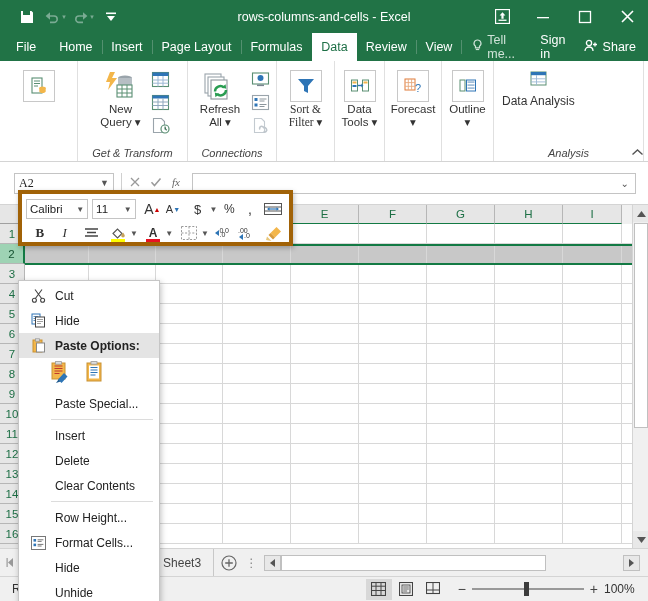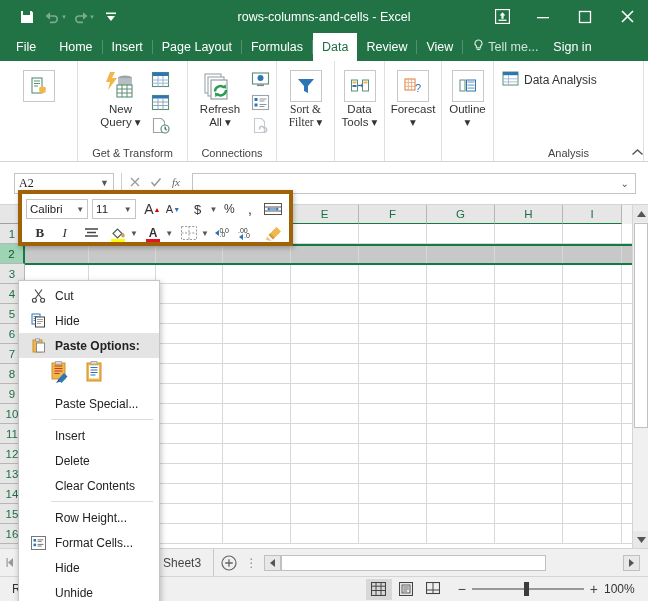--- a/index.html
+++ b/index.html
@@ -74,36 +74,36 @@
   }
   .ribbon-inner { display: flex; height: 100px; align-items: stretch; }
   .rgroup {
     position: relative; display: flex; flex-direction: column;
     align-items: center; justify-content: flex-start;
     border-right: 1px solid #e0e0e0; padding: 3px 2px 0 2px;
   }
   .rgroup-body { display: flex; align-items: flex-start; height: 78px; padding-top:2px; }
   .rgroup-label {
     position: absolute; bottom: 2px; left: 0; width: 100%;
-    text-align: center; font-size: 11px; color: #444;
+    text-align: center; font-size: 11px; color: #444; font-style: italic;
   }
   .bigbtn {
     width: 62px; display: flex; flex-direction: column; align-items: center;
     padding-top: 3px; text-align: center; font-size: 11.5px; color: #333;
     line-height: 12.5px;
   }
   .bigbtn .bicon { height: 34px; display:flex; align-items:center; justify-content:center;}
   .smallcol { display: flex; flex-direction: column; gap: 1px; padding-top: 2px; }
   .smallbtn {
     width: 24px; height: 22px; display: flex; align-items: center;
     justify-content: center;
   }
   .analysis-item {
     display: flex; align-items: center; gap: 5px;
-    padding: 3px 6px; font-size: 12px; color: #333; margin-top: 2px;
+    padding: 3px 6px; font-size: 12px; color: #333; margin-top: 2px; flex-direction: column;
   }
   .collapse-arrow {
     position: absolute; right: 4px; bottom: 2px; color: #555; font-size: 10px;
   }
   .icon-box {
     width: 32px; height: 32px; border: 1px solid #c8c8c8; background: #fff;
     display: flex; align-items: center; justify-content: center;
   }
 
   
@@ -367,20 +367,30 @@
     <div class="tellme">
       <span>
         <svg width="11" height="13" viewBox="0 0 11 13">
             <path fill="none" stroke="#cfe3d8" stroke-width="1.2" d="M5.5 1a3.4 3.4 0 0 1 2 6.2v1.6h-4V7.2A3.4 3.4 0 0 1 5.5 1z"></path>
             <rect x="3.8" y="10" width="3.4" height="1.1" fill="#cfe3d8"></rect>
           </svg>
       </span>
       <span>Tell me...</span>
     </div>
     <div class="signin">Sign in</div>
+    <div class="share">
+      <span>
+        <svg width="15" height="13" viewBox="0 0 15 13">
+            <circle cx="5" cy="4" r="2.6" fill="none" stroke="#fff" stroke-width="1.3"></circle>
+            <path fill="none" stroke="#fff" stroke-width="1.3" d="M1 12c0-2.4 1.8-4 4-4s4 1.6 4 4"></path>
+            <path stroke="#fff" stroke-width="1.3" d="M11 3.5v4M9 5.5h4"></path>
+          </svg>
+      </span>
+      <span>Share</span>
+    </div>
   </div>
 
   <div class="ribbon">
     <div class="ribbon-inner">
 
       <div class="rgroup" style="width:78px;">
         <div class="rgroup-body">
           <div class="bigbtn">
             <span class="bicon">
               <span class="icon-box">

